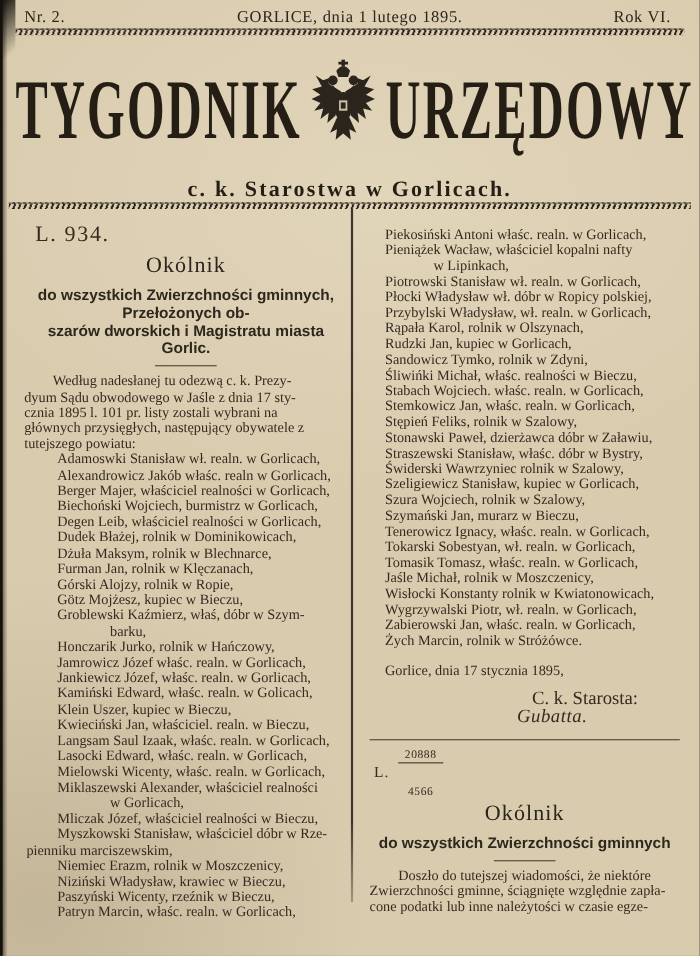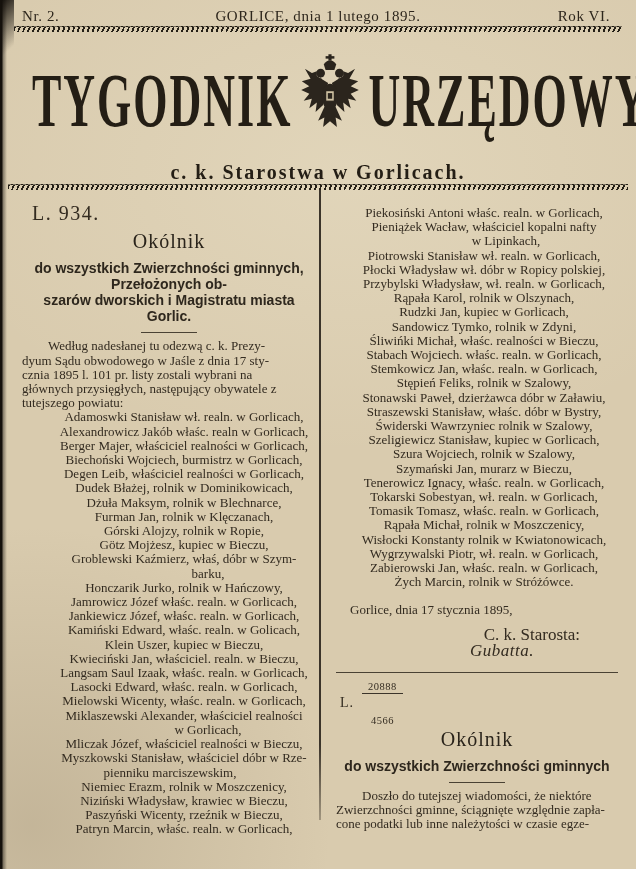--- a/index.html
+++ b/index.html
@@ -19,41 +19,41 @@
   .topline{position:absolute;left:0;top:8px;width:636px;display:flex;align-items:baseline;
     padding:0;box-sizing:border-box;font-size:15px;letter-spacing:.6px;color:#2d261c;}
   .topline .issue{position:absolute;left:22px;}
   .topline .datec{position:absolute;left:0;width:100%;text-align:center;}
   .topline .vol{position:absolute;right:26px;}
   .rope{position:absolute;height:5px;
     background:repeating-linear-gradient(112deg,#241f16 0 1.8px,rgba(36,31,22,0) 1.8px 4.6px);
     border-top:1px solid rgba(36,31,22,.55);}
   .rope-top{left:14px;right:14px;top:26px;}
   .rope-mid{left:8px;right:8px;top:184px;}
-  .masthead{position:absolute;left:32px;right:30px;top:52px;height:96px;
+  .masthead{position:absolute;left:14px;right:30px;top:52px;height:96px;
     display:flex;align-items:center;justify-content:space-between;}
   .mast-word{display:inline-block;font-weight:bold;font-size:44px;letter-spacing:2px;
     transform:scaleY(1.75);transform-origin:center;color:#241e15;white-space:nowrap;}
   .eagle{display:inline-block;width:64px;height:94px;flex:0 0 auto;margin:0 6px;}
   .mast-sub{position:absolute;left:0;top:161px;width:100%;text-align:center;
     font-size:20px;font-weight:bold;letter-spacing:2px;color:#241e15;}
   .col-divider{position:absolute;left:319px;top:190px;width:2px;height:630px;
     background:linear-gradient(180deg,#3b342a 0 88%, rgba(59,52,42,.35));}
   .col{position:absolute;top:196px;box-sizing:border-box;font-size:13px;line-height:14.2px;}
   .col-left{left:22px;width:294px;}
   .col-right{left:336px;width:282px;}
   .refnum{margin:10px 0 0 10px;font-size:20px;letter-spacing:1.5px;}
   .okolnik{margin:14px 0 0 0;text-align:center;font-size:20px;font-weight:normal;
     letter-spacing:1px;color:#2a241b;}
   .addressee{margin-top:12px;text-align:center;font-family:"Liberation Sans",sans-serif;
     font-size:14px;font-weight:bold;line-height:16px;color:#2e271d;}
   .small-rule{width:56px;margin:8px auto 6px auto;border-top:1.4px solid #4a4234;}
   .intro .pline{white-space:nowrap;}
   .intro .pline:first-child{text-indent:26px;}
-  .jurors{margin-top:0;text-align:center;}
+  .jurors{margin-top:0;}
   .jurors .line{white-space:nowrap;padding-left:30px;}
   .jurors .line.deep{padding-left:78px;}
   .jurors .line.flush{padding-left:2px;}
   .col-right .jurors{margin-top:10px;}
   .col-right .jurors .line{padding-left:14px;}
   .col-right .jurors .line.deep{padding-left:58px;}
   .dateline2{margin-top:14px;padding-left:14px;}
   .sig{margin-top:10px;text-align:right;padding-right:38px;font-size:17px;line-height:14px;}
   .sig-name{font-style:italic;padding-right:46px;margin-top:2px;letter-spacing:.5px;}
   .col-rule{border:none;border-top:1.2px solid #4a4234;margin:14px 0 8px 0;}
@@ -175,21 +175,21 @@
         <div class="line">Stępień Feliks, rolnik w Szalowy,</div>
         <div class="line">Stonawski Paweł, dzierżawca dóbr w Załawiu,</div>
         <div class="line">Straszewski Stanisław, właśc. dóbr w Bystry,</div>
         <div class="line">Świderski Wawrzyniec rolnik w Szalowy,</div>
         <div class="line">Szeligiewicz Stanisław, kupiec w Gorlicach,</div>
         <div class="line">Szura Wojciech, rolnik w Szalowy,</div>
         <div class="line">Szymański Jan, murarz w Bieczu,</div>
         <div class="line">Tenerowicz Ignacy, właśc. realn. w Gorlicach,</div>
         <div class="line">Tokarski Sobestyan, wł. realn. w Gorlicach,</div>
         <div class="line">Tomasik Tomasz, właśc. realn. w Gorlicach,</div>
-        <div class="line">Rąpała Michał, rolnik w Moszczenicy,</div>
+        <div class="line">Jaśle Michał, rolnik w Moszczenicy,</div>
         <div class="line">Wisłocki Konstanty rolnik w Kwiatonowicach,</div>
         <div class="line">Wygrzywalski Piotr, wł. realn. w Gorlicach,</div>
         <div class="line">Zabierowski Jan, właśc. realn. w Gorlicach,</div>
         <div class="line">Żych Marcin, rolnik w Stróżówce.</div>
       </div>
     <div class="dateline2">Gorlice, dnia 17 stycznia 1895,</div>
     <div class="sig">
       <div>C. k. Starosta:</div>
       <div class="sig-name">Gubatta.</div>
     </div>

